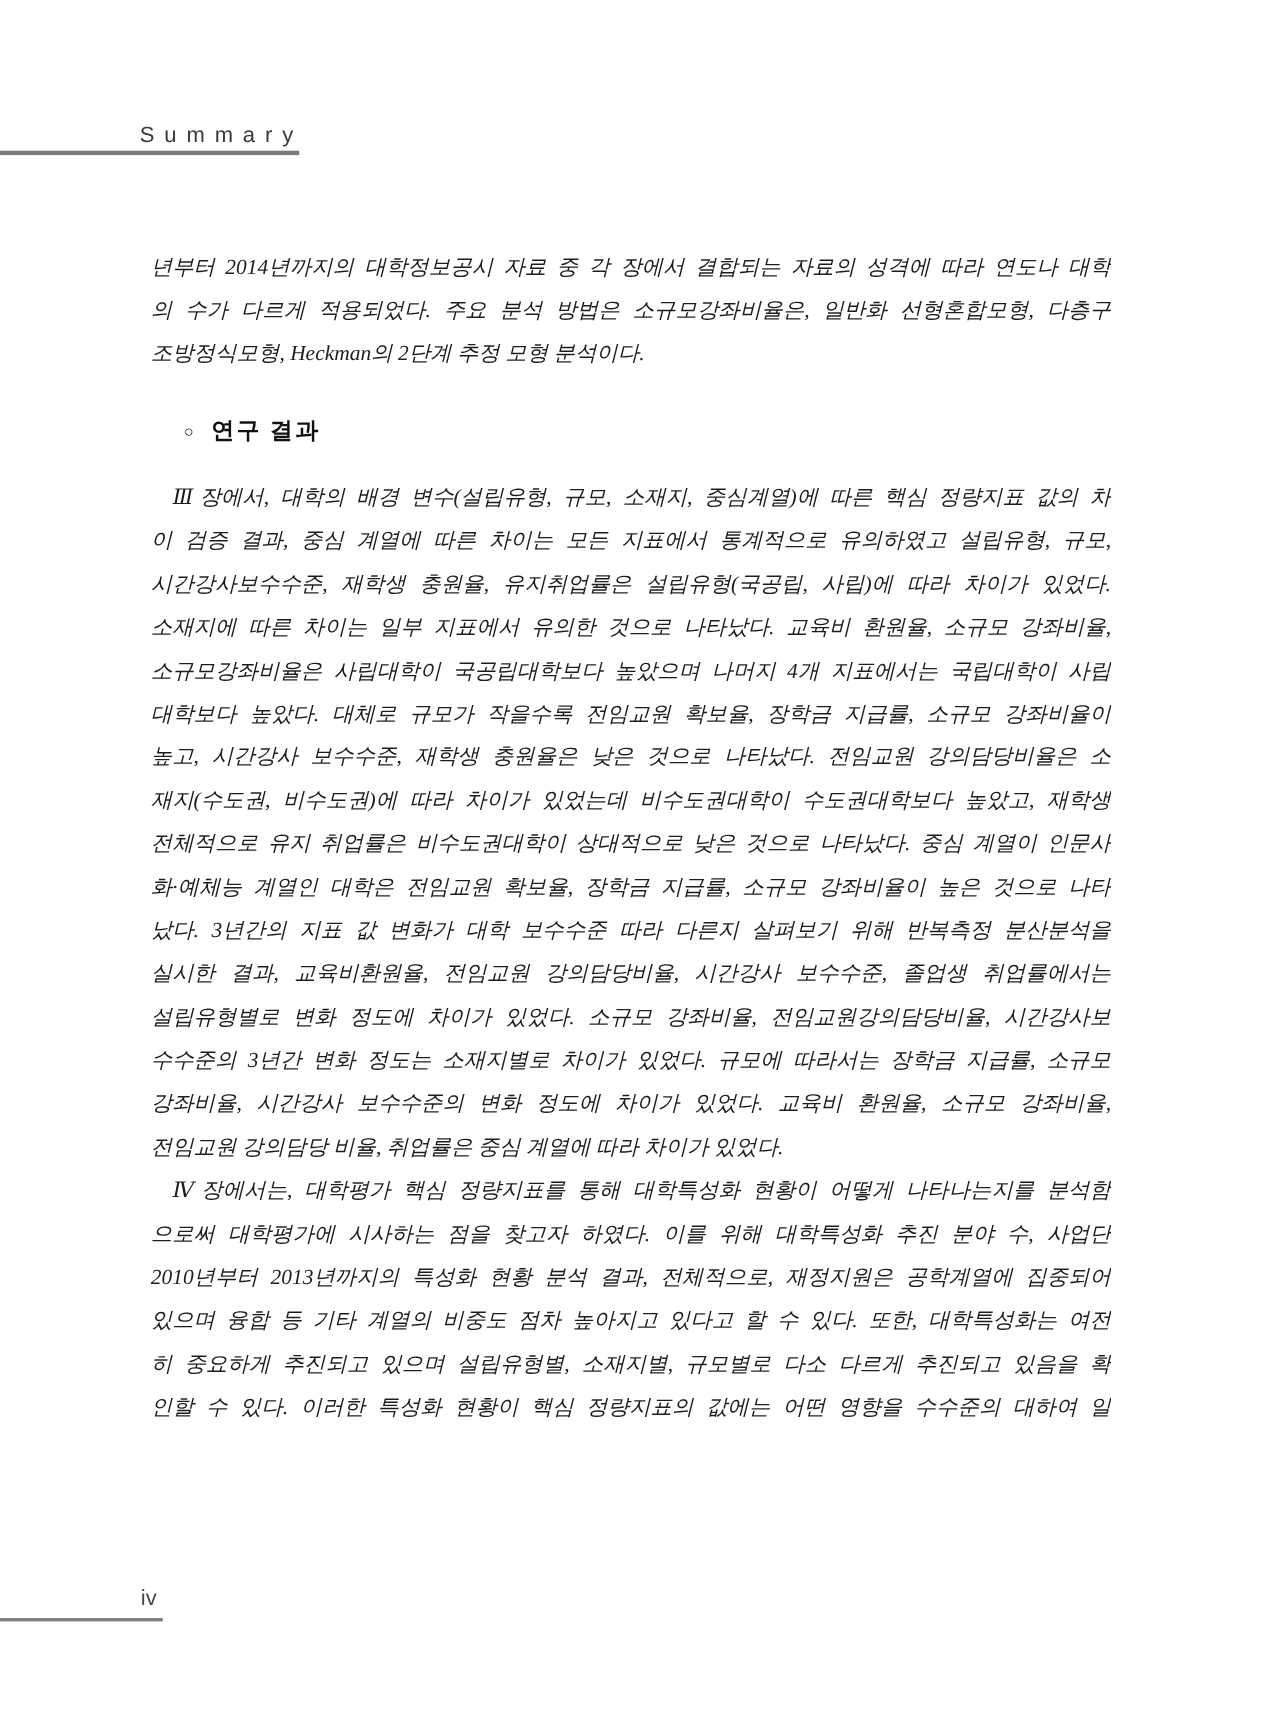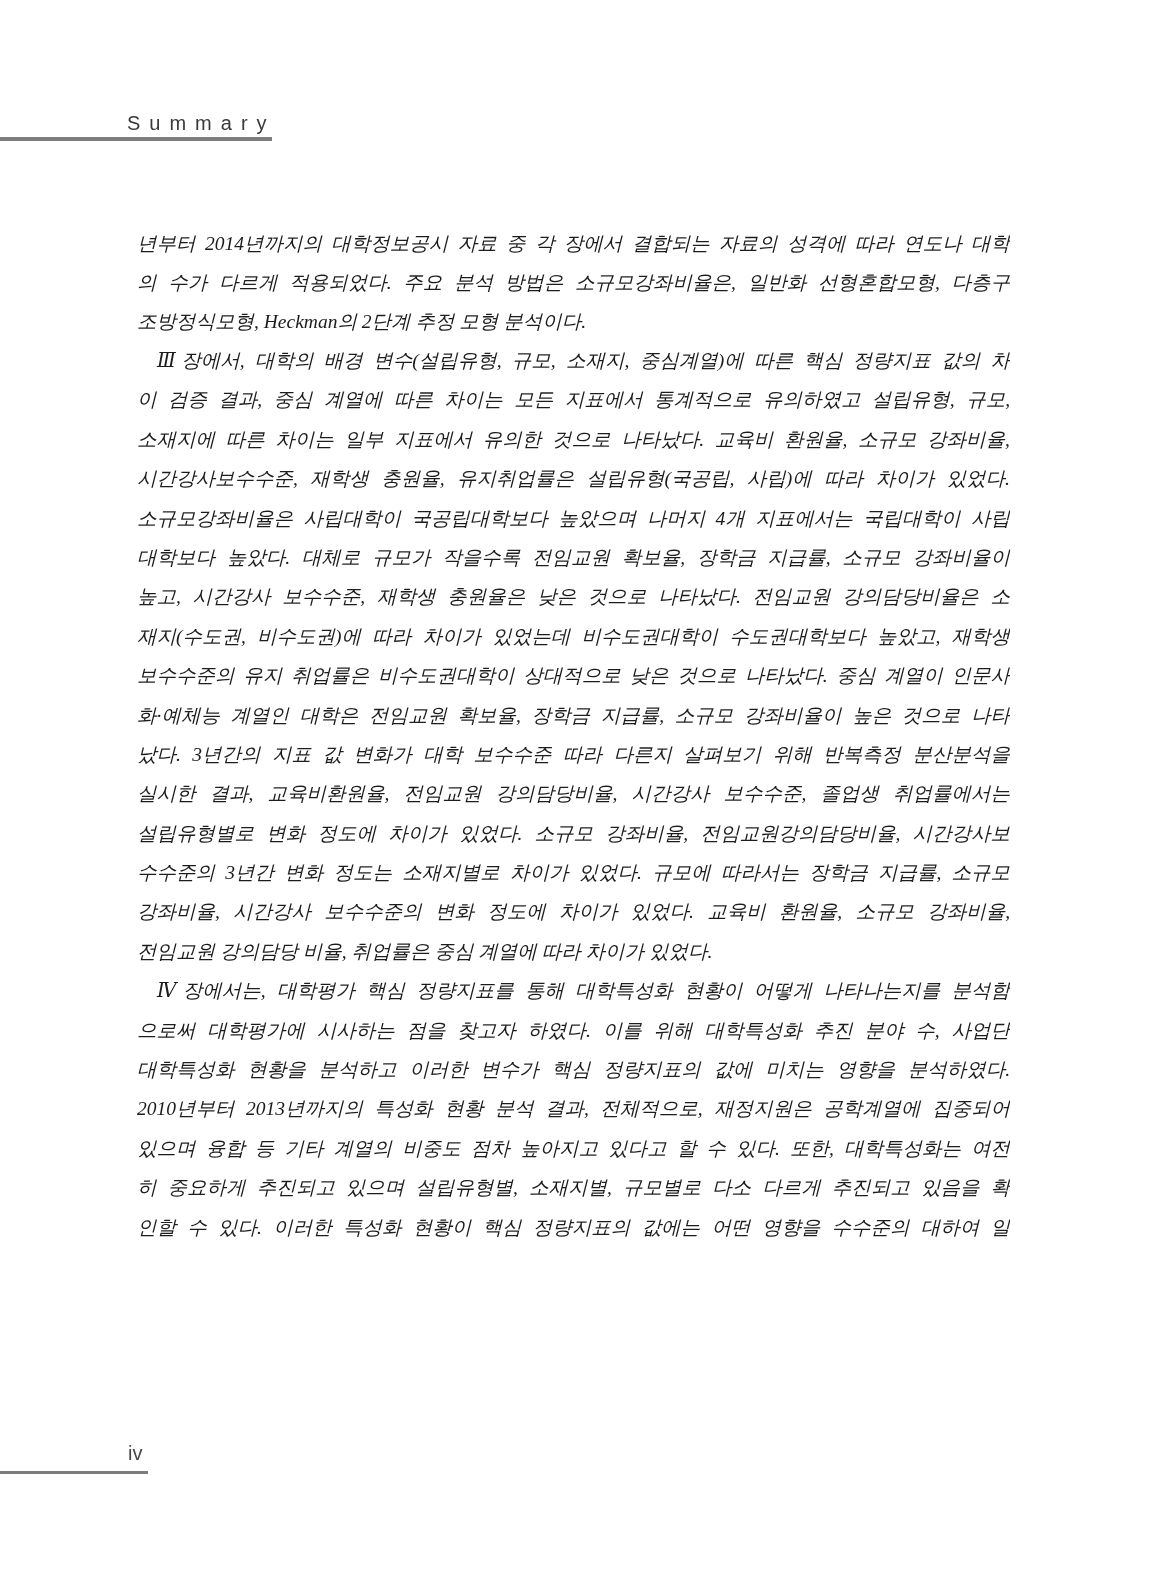--- a/index.html
+++ b/index.html
@@ -114,46 +114,48 @@
   <div class="header-rule"></div>
 
   <div class="content">
 
     <div>
       <div class="ln">년부터 2014년까지의 대학정보공시 자료 중 각 장에서 결합되는 자료의 성격에 따라 연도나 대학</div>
       <div class="ln">의 수가 다르게 적용되었다. 주요 분석 방법은 소규모강좌비율은, 일반화 선형혼합모형, 다층구</div>
       <div class="ln endline">조방정식모형, Heckman의 2단계 추정 모형 분석이다.</div>
     </div>
 
+    <div class="section-heading">
+      <span class="bullet">○</span><span class="label">연구 결과</span>
+    </div>
 
     <div class="body-text">
 
       <div>
         <div class="ln indent">Ⅲ장에서, 대학의 배경 변수(설립유형, 규모, 소재지, 중심계열)에 따른 핵심 정량지표 값의 차</div>
         <div class="ln">이 검증 결과, 중심 계열에 따른 차이는 모든 지표에서 통계적으로 유의하였고 설립유형, 규모,</div>
+        <div class="ln">시간강사보수수준, 재학생 충원율, 유지취업률은 설립유형(국공립, 사립)에 따라 차이가 있었다.</div>
         <div class="ln">소재지에 따른 차이는 일부 지표에서 유의한 것으로 나타났다. 교육비 환원율, 소규모 강좌비율,</div>
-        <div class="ln">시간강사보수수준, 재학생 충원율, 유지취업률은 설립유형(국공립, 사립)에 따라 차이가 있었다.</div>
         <div class="ln">소규모강좌비율은 사립대학이 국공립대학보다 높았으며 나머지 4개 지표에서는 국립대학이 사립</div>
         <div class="ln">대학보다 높았다. 대체로 규모가 작을수록 전임교원 확보율, 장학금 지급률, 소규모 강좌비율이</div>
         <div class="ln">높고, 시간강사 보수수준, 재학생 충원율은 낮은 것으로 나타났다. 전임교원 강의담당비율은 소</div>
         <div class="ln">재지(수도권, 비수도권)에 따라 차이가 있었는데 비수도권대학이 수도권대학보다 높았고, 재학생</div>
-        <div class="ln">보수수준의 유지 취업률은 비수도권대학이 상대적으로 낮은 것으로 나타났다. 중심 계열이 인문사</div>
+        <div class="ln">전체적으로 유지 취업률은 비수도권대학이 상대적으로 낮은 것으로 나타났다. 중심 계열이 인문사</div>
         <div class="ln">화·예체능 계열인 대학은 전임교원 확보율, 장학금 지급률, 소규모 강좌비율이 높은 것으로 나타</div>
         <div class="ln">났다. 3년간의 지표 값 변화가 대학 보수수준 따라 다른지 살펴보기 위해 반복측정 분산분석을</div>
         <div class="ln">실시한 결과, 교육비환원율, 전임교원 강의담당비율, 시간강사 보수수준, 졸업생 취업률에서는</div>
         <div class="ln">설립유형별로 변화 정도에 차이가 있었다. 소규모 강좌비율, 전임교원강의담당비율, 시간강사보</div>
         <div class="ln">수수준의 3년간 변화 정도는 소재지별로 차이가 있었다. 규모에 따라서는 장학금 지급률, 소규모</div>
         <div class="ln">강좌비율, 시간강사 보수수준의 변화 정도에 차이가 있었다. 교육비 환원율, 소규모 강좌비율,</div>
         <div class="ln endline">전임교원 강의담당 비율, 취업률은 중심 계열에 따라 차이가 있었다.</div>
       </div>
 
       <div>
         <div class="ln indent">Ⅳ장에서는, 대학평가 핵심 정량지표를 통해 대학특성화 현황이 어떻게 나타나는지를 분석함</div>
         <div class="ln">으로써 대학평가에 시사하는 점을 찾고자 하였다. 이를 위해 대학특성화 추진 분야 수, 사업단</div>
-        <div class="ln">대학특성화 현황을 분석하고 이러한 변수가 핵심 정량지표의 값에 미치는 영향을 분석하였다.</div>
         <div class="ln">2010년부터 2013년까지의 특성화 현황 분석 결과, 전체적으로, 재정지원은 공학계열에 집중되어</div>
         <div class="ln">있으며 융합 등 기타 계열의 비중도 점차 높아지고 있다고 할 수 있다. 또한, 대학특성화는 여전</div>
         <div class="ln">히 중요하게 추진되고 있으며 설립유형별, 소재지별, 규모별로 다소 다르게 추진되고 있음을 확</div>
         <div class="ln">인할 수 있다. 이러한 특성화 현황이 핵심 정량지표의 값에는 어떤 영향을 수수준의 대하여 일</div>
       </div>
 
     </div>
   </div>
 
   <div class="page-number">iv</div>

